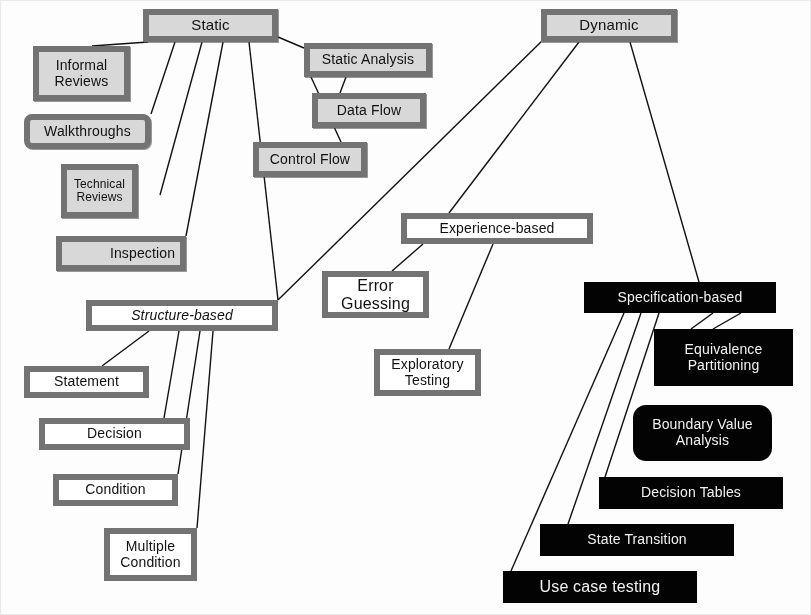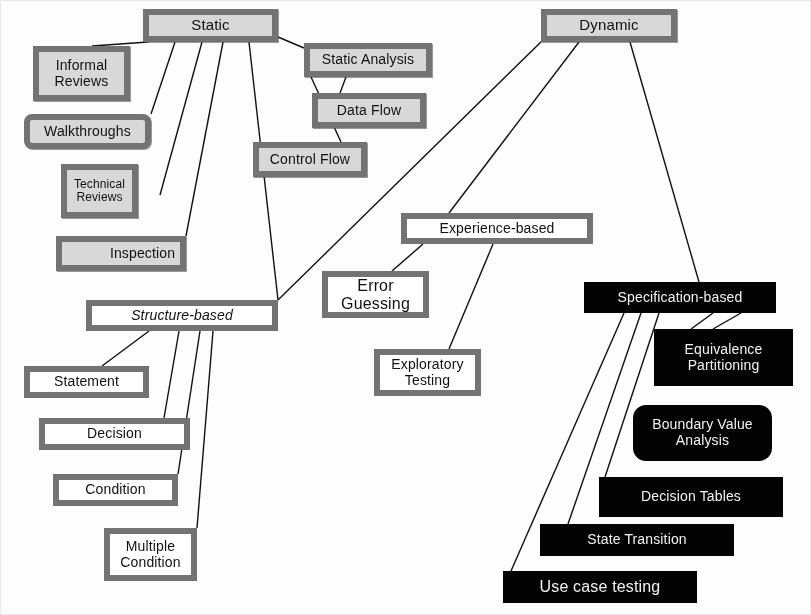--- a/index.html
+++ b/index.html
@@ -107,17 +107,17 @@
       <div class="node white" style="left: 400px; top: 212px; width: 192px; height: 31px; font-size: 14px;">Experience-based</div>
       <div class="node white" style="left: 321px; top: 270px; width: 107px; height: 47px; font-size: 16px;">Error
 Guessing</div>
       <div class="node white" style="left: 373px; top: 348px; width: 107px; height: 47px; font-size: 14px;">Exploratory
 Testing</div>
       <div class="node black" style="left: 583px; top: 281px; width: 192px; height: 31px; font-size: 14px;">Specification-based</div>
       <div class="node black" style="left: 653px; top: 328px; width: 139px; height: 57px; font-size: 14px;">Equivalence
 Partitioning</div>
       <div class="node black" style="left: 632px; top: 404px; width: 139px; height: 56px; font-size: 14px; border-radius: 13px;">Boundary Value
 Analysis</div>
-      <div class="node black" style="left: 598px; top: 476px; width: 184px; height: 40px; font-size: 14px;">Decision Tables</div>
+      <div class="node black" style="left: 598px; top: 476px; width: 184px; height: 32px; font-size: 14px;">Decision Tables</div>
       <div class="node black" style="left: 539px; top: 523px; width: 194px; height: 32px; font-size: 14px;">State Transition</div>
       <div class="node black" style="left: 502px; top: 570px; width: 194px; height: 32px; font-size: 16px;">Use case testing</div>
     </div>
 </div>
 
 </body></html>

